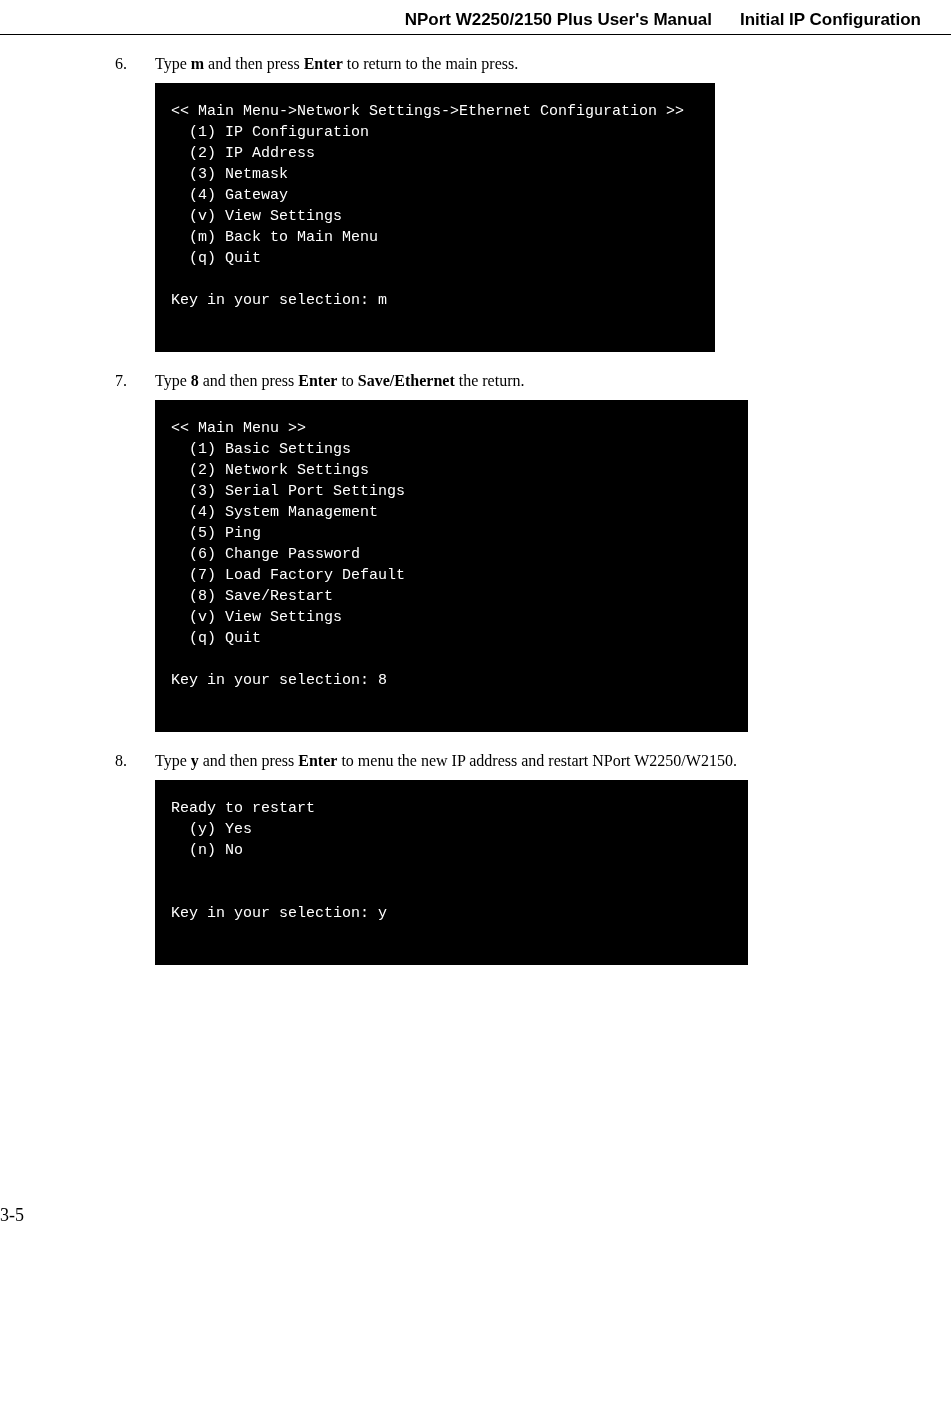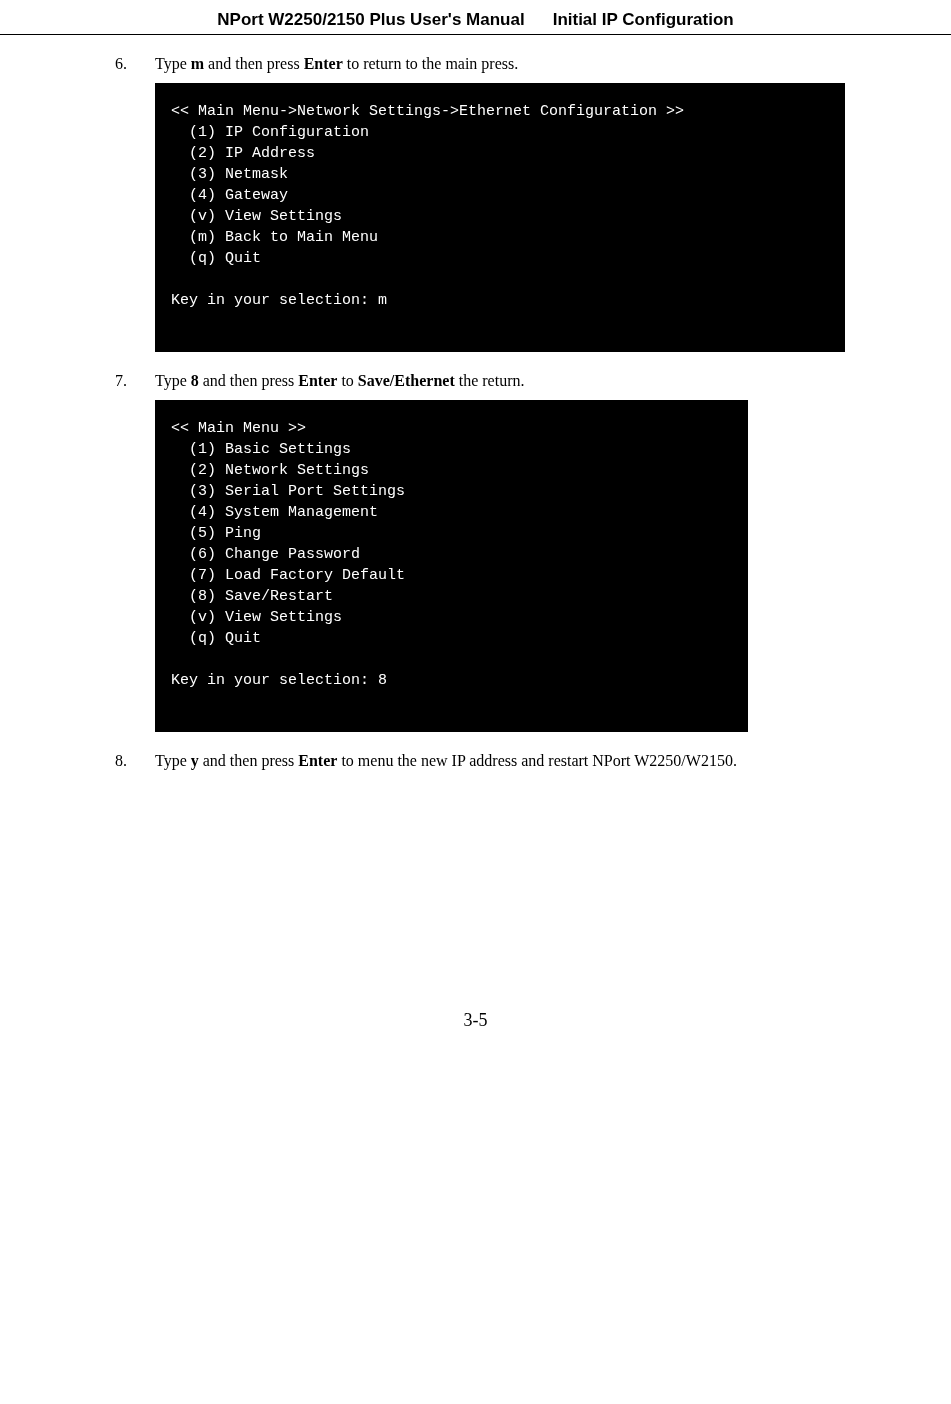--- a/index.html
+++ b/index.html
@@ -9,21 +9,21 @@
     }
     body {
       font-family: "Times New Roman", Times, serif;
       background: #ffffff;
       width: 951px;
       margin: 0 auto;
       padding: 0;
     }
     .header {
       display: flex;
-      justify-content: center;
+      justify-content: flex-end;
       align-items: baseline;
       padding: 10px 30px 4px 30px;
       border-bottom: 1px solid #000;
     }
     .header-left {
       font-family: Arial, Helvetica, sans-serif;
       font-weight: bold;
       font-size: 17px;
     }
     .header-right {
@@ -57,27 +57,27 @@
       background: #000000;
       color: #ffffff;
       font-family: "Courier New", Courier, monospace;
       font-size: 15px;
       padding: 18px 16px 20px 16px;
       margin-left: 40px;
       line-height: 1.4;
       white-space: pre;
     }
     .terminal-wide {
-      width: 690px;
+      width: 560px;
     }
     .terminal-narrow {
       width: 593px;
     }
     .page-number {
-      text-align: center;
+      text-align: left;
       font-size: 18px;
       padding: 20px 0;
       margin-top: 180px;
     }
   </style>
 </head>
 <body>
 
 <div class="header">
   <span class="header-left">NPort W2250/2150 Plus User's Manual</span>
@@ -131,17 +131,25 @@
 </div>
   </div>
 
   <div class="step">
     <div class="step-line">
       <span class="step-number">8.</span>
       <span class="step-text">
         <span>Type </span><b>y</b><span> and then press </span><b>Enter</b><span> to menu the new IP address and restart NPort W2250/W2150.</span>
       </span>
     </div>
+    <div class="terminal terminal-narrow">Ready to restart
+  (y) Yes
+  (n) No
+
+
+Key in your selection: y
+
+</div>
   </div>
 
 </div>
 
 <div class="page-number">3-5</div>
 
 </body></html>

